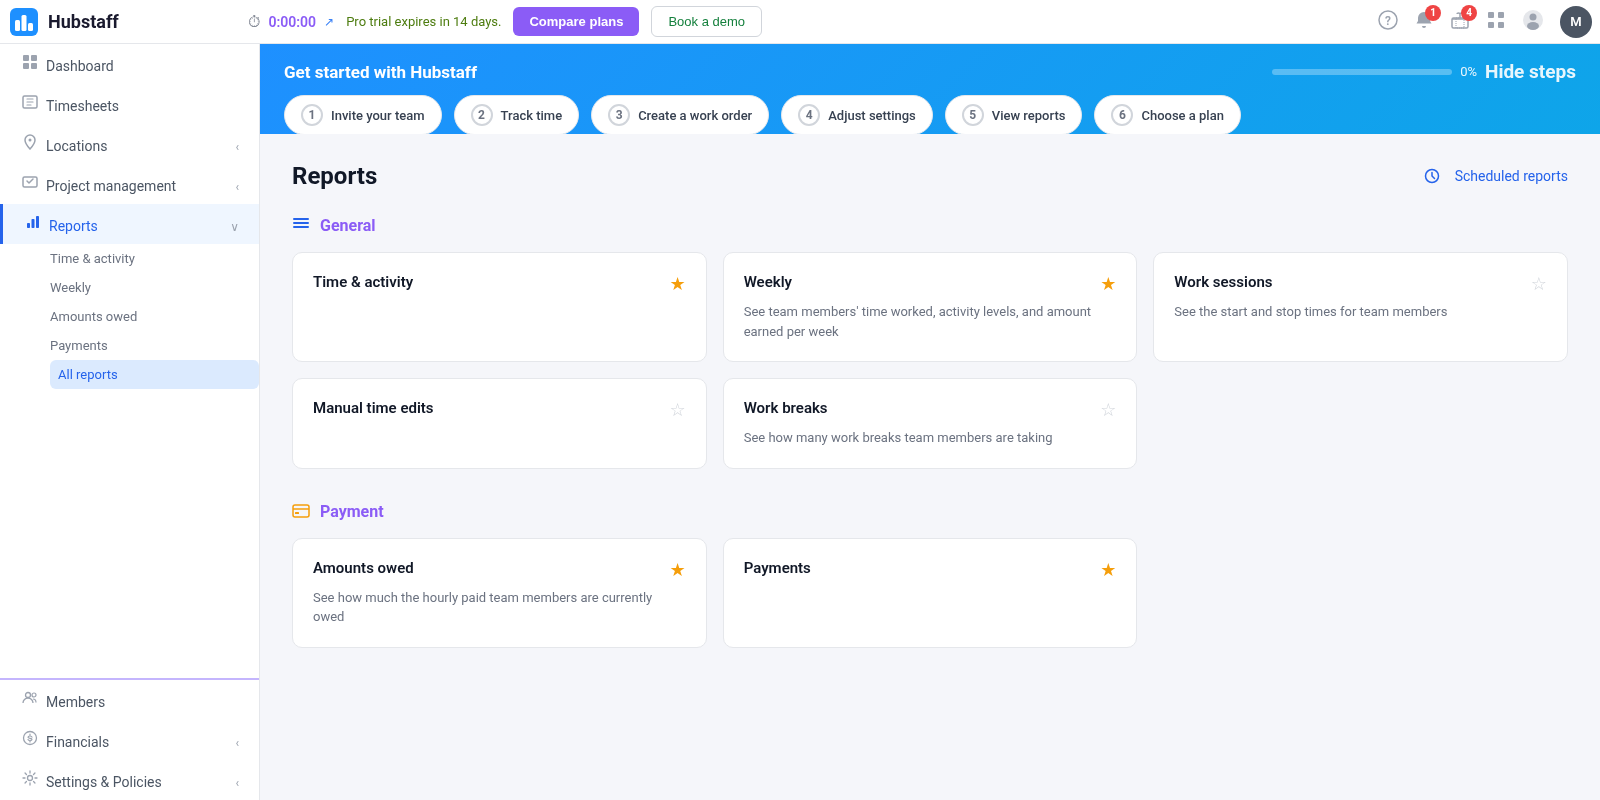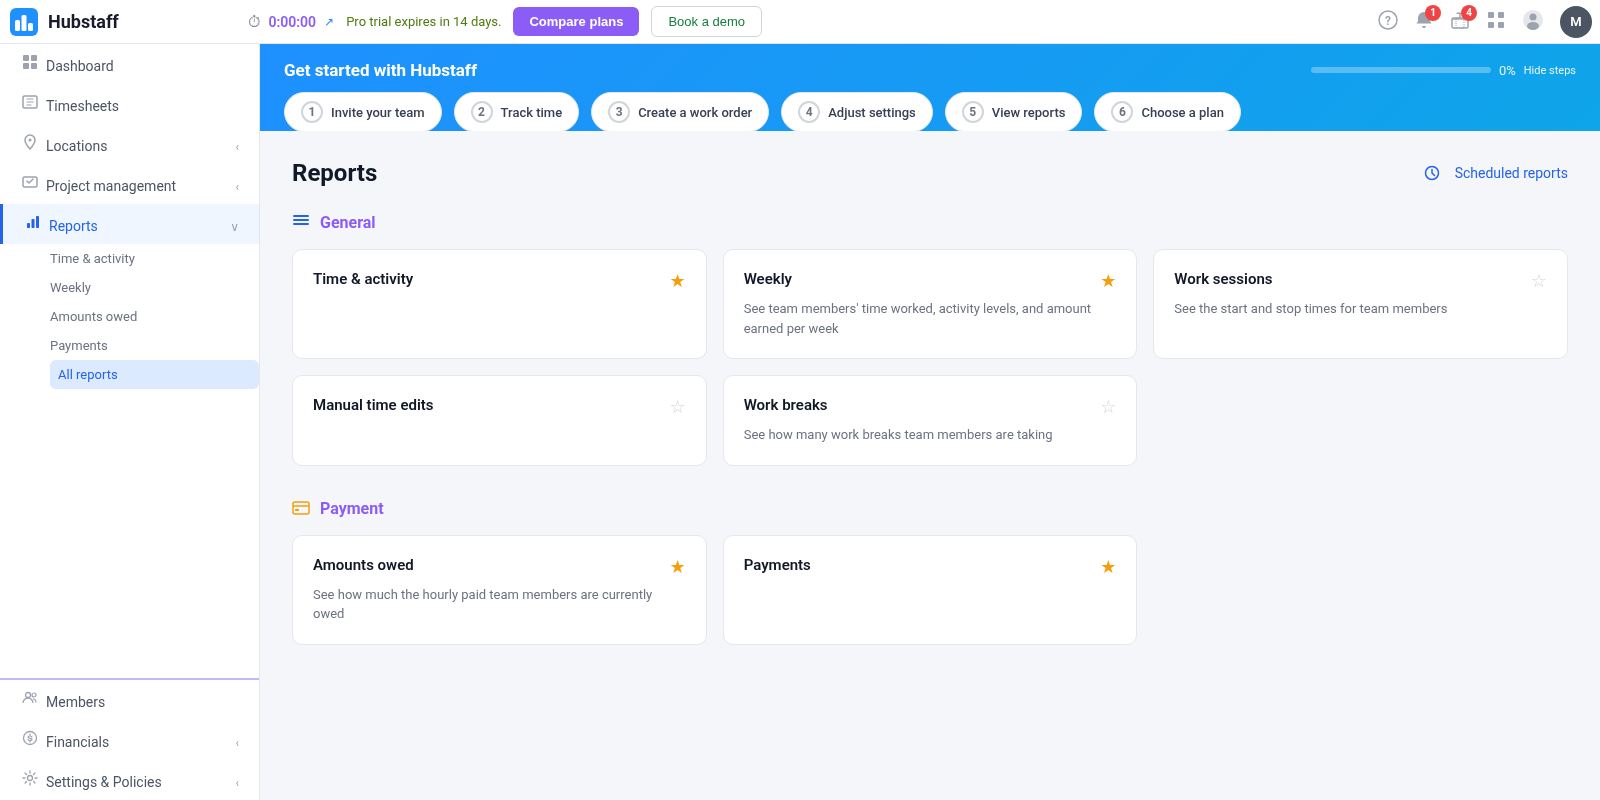--- a/index.html
+++ b/index.html
@@ -41,21 +41,21 @@
     .main { flex: 1; overflow-y: auto; display: flex; flex-direction: column; }
 
     
     .banner { background: linear-gradient(135deg, #1e90ff 0%, #0ea5e9 100%); padding: 16px 24px 0; flex-shrink: 0; }
     .banner-header { display: flex; align-items: center; justify-content: space-between; margin-bottom: 12px; text-align: center; }
     .banner-title { color: #fff; font-size: 17px; font-weight: 700; }
     .banner-progress { display: flex; align-items: center; gap: 8px; }
     .progress-bar { width: 180px; height: 6px; background: rgba(255,255,255,0.3); border-radius: 3px; }
     .progress-fill { height: 100%; background: #fff; border-radius: 3px; width: 0%; }
     .progress-pct { color: rgba(255,255,255,0.9); font-size: 13px; }
-    .hide-steps { color: rgba(255,255,255,0.9); font-size: 11px; cursor: pointer; }
+    .hide-steps { color: rgba(255,255,255,0.9); font-size: 19px; cursor: pointer; font-weight: bold; }
     .banner-steps { display: flex; gap: 12px; padding-bottom: 0; overflow-x: auto; }
     .step-item { display: flex; align-items: center; gap: 8px; background: #fff; border-radius: 50px; padding: 8px 16px; font-size: 13px; color: #374151; font-weight: 500; white-space: nowrap; cursor: pointer; border: 1.5px solid #e5e7eb; margin-bottom: -1px; }
     .step-num { width: 22px; height: 22px; border-radius: 50%; border: 2px solid #d1d5db; display: flex; align-items: center; justify-content: center; font-size: 12px; font-weight: 700; color: #6b7280; flex-shrink: 0; }
 
     
     .page { padding: 28px 32px; }
     .page-header { display: flex; align-items: center; justify-content: space-between; margin-bottom: 24px; }
     .page-title { font-size: 24px; font-weight: 700; color: #111827; }
     .scheduled-reports-link { display: flex; align-items: center; gap: 15px; color: #2563eb; font-size: 14px; cursor: pointer; text-decoration: none; }
 

